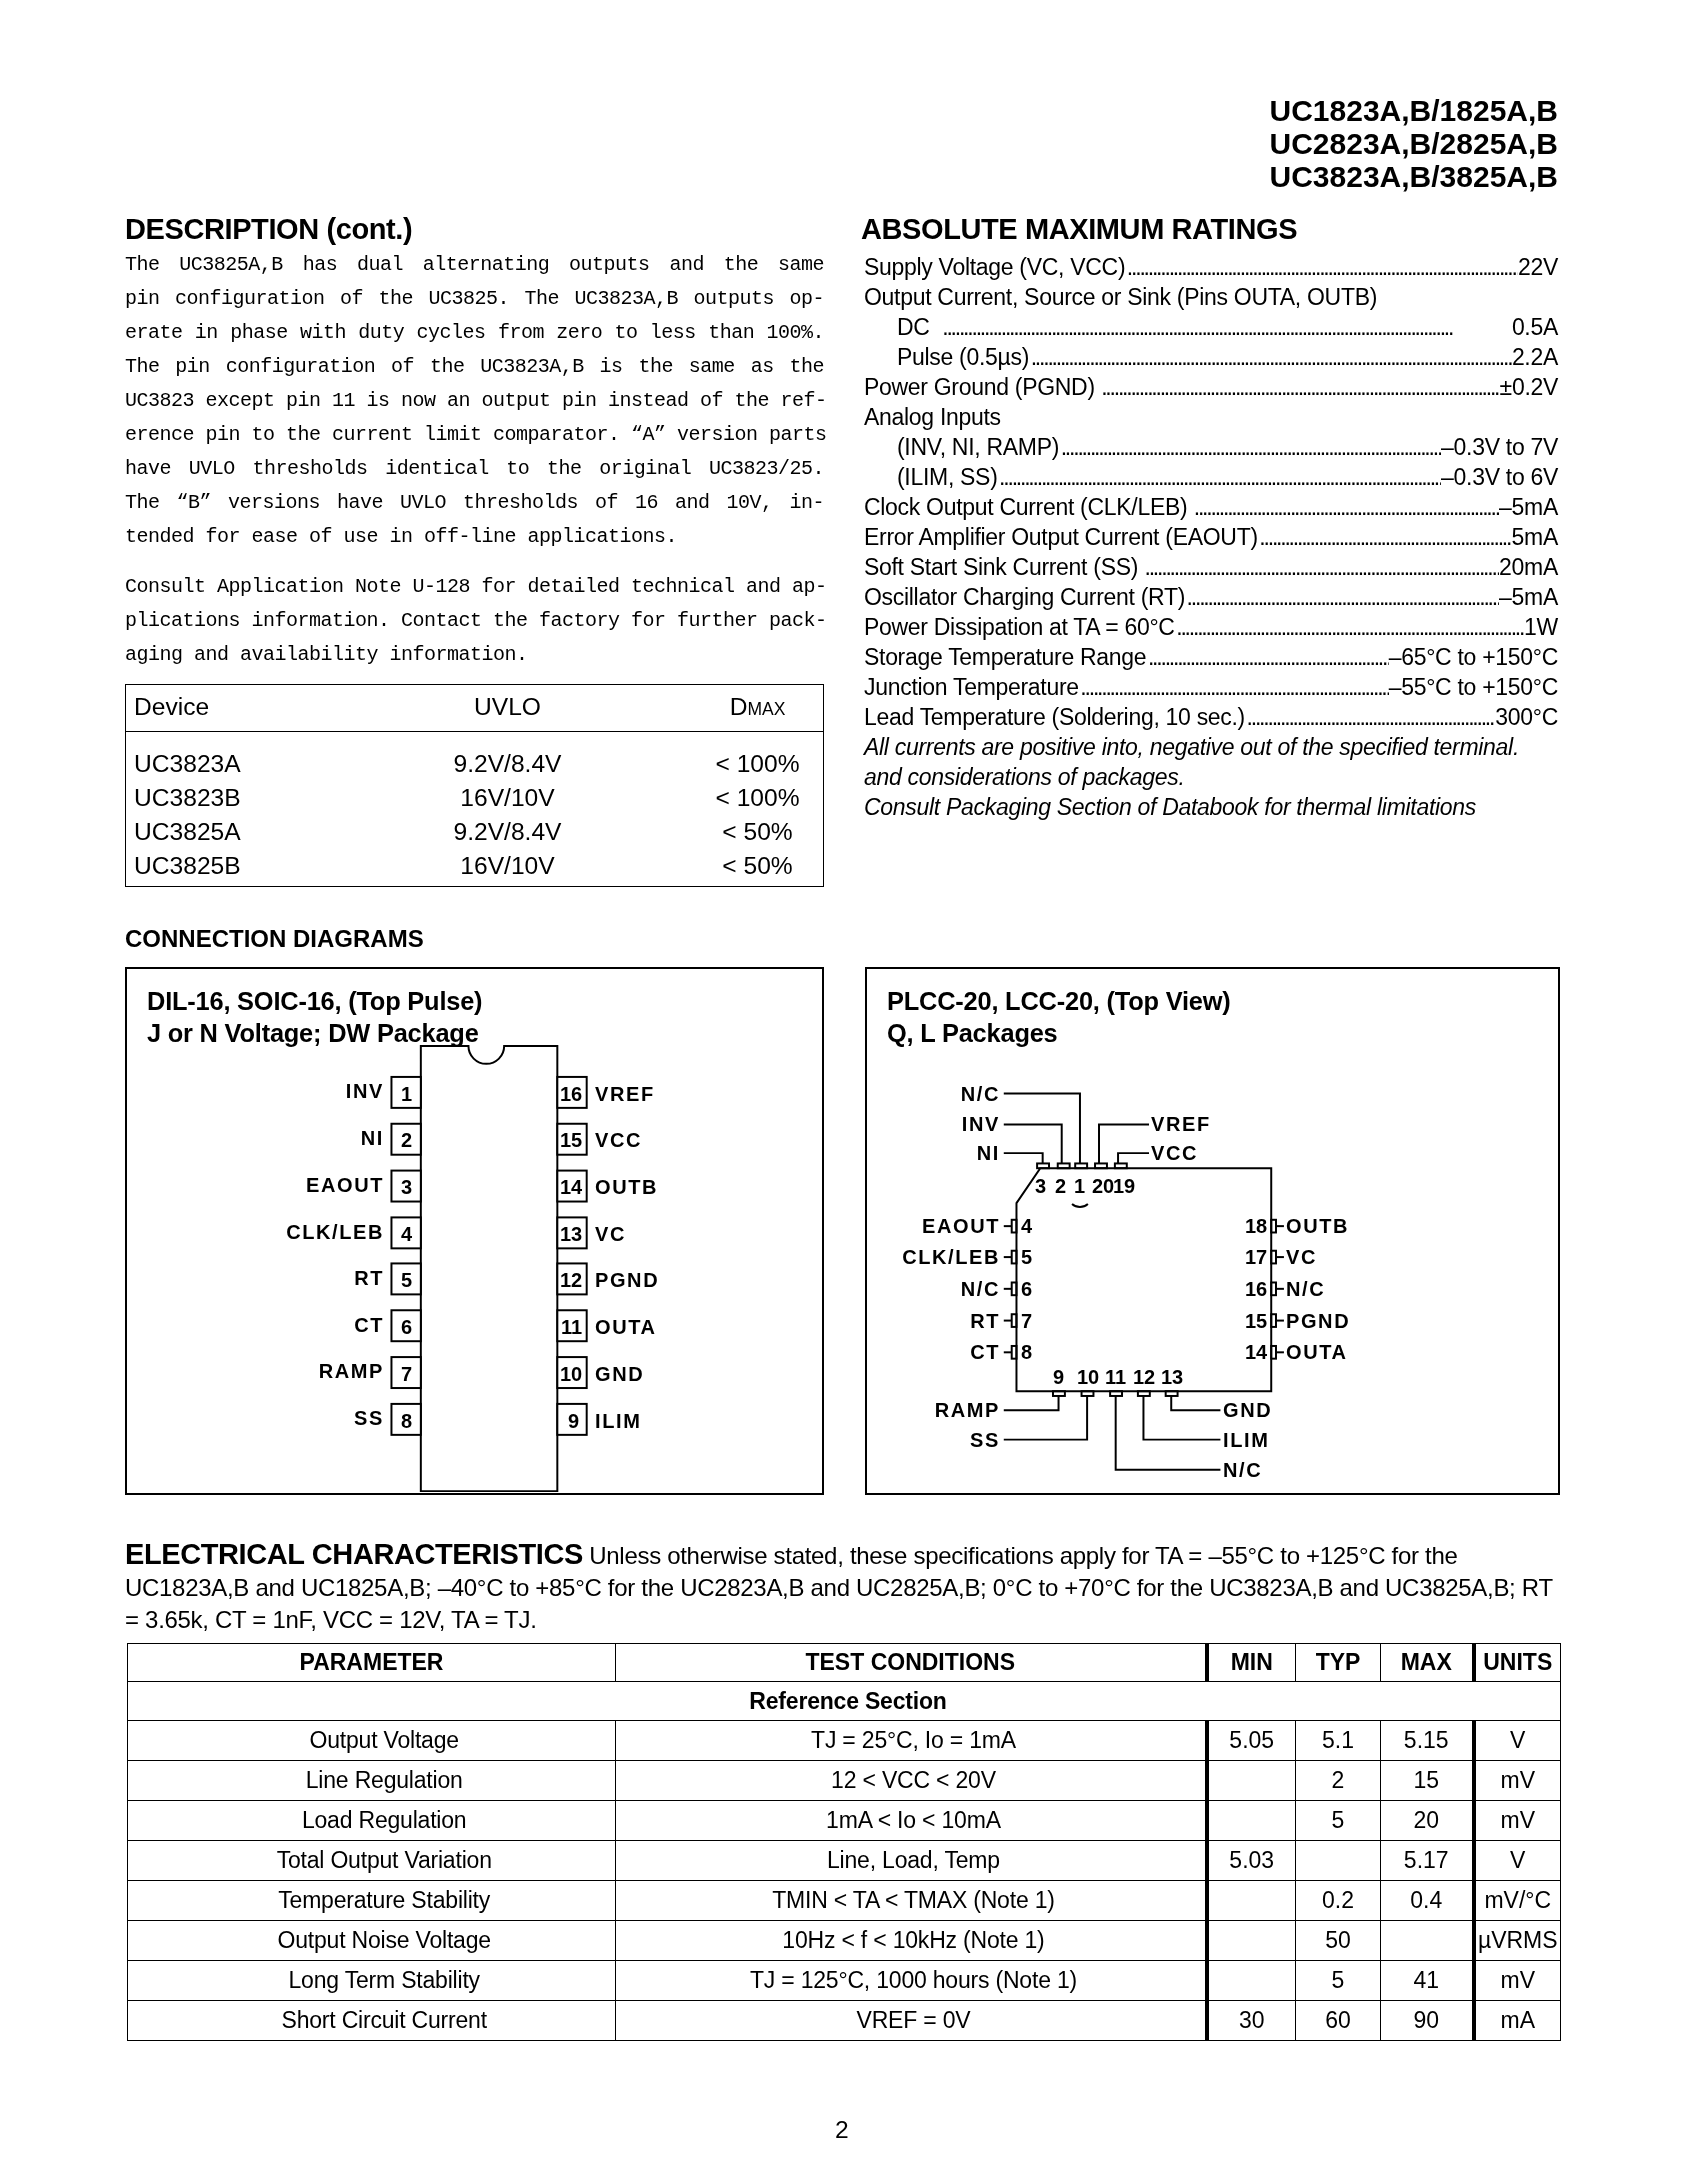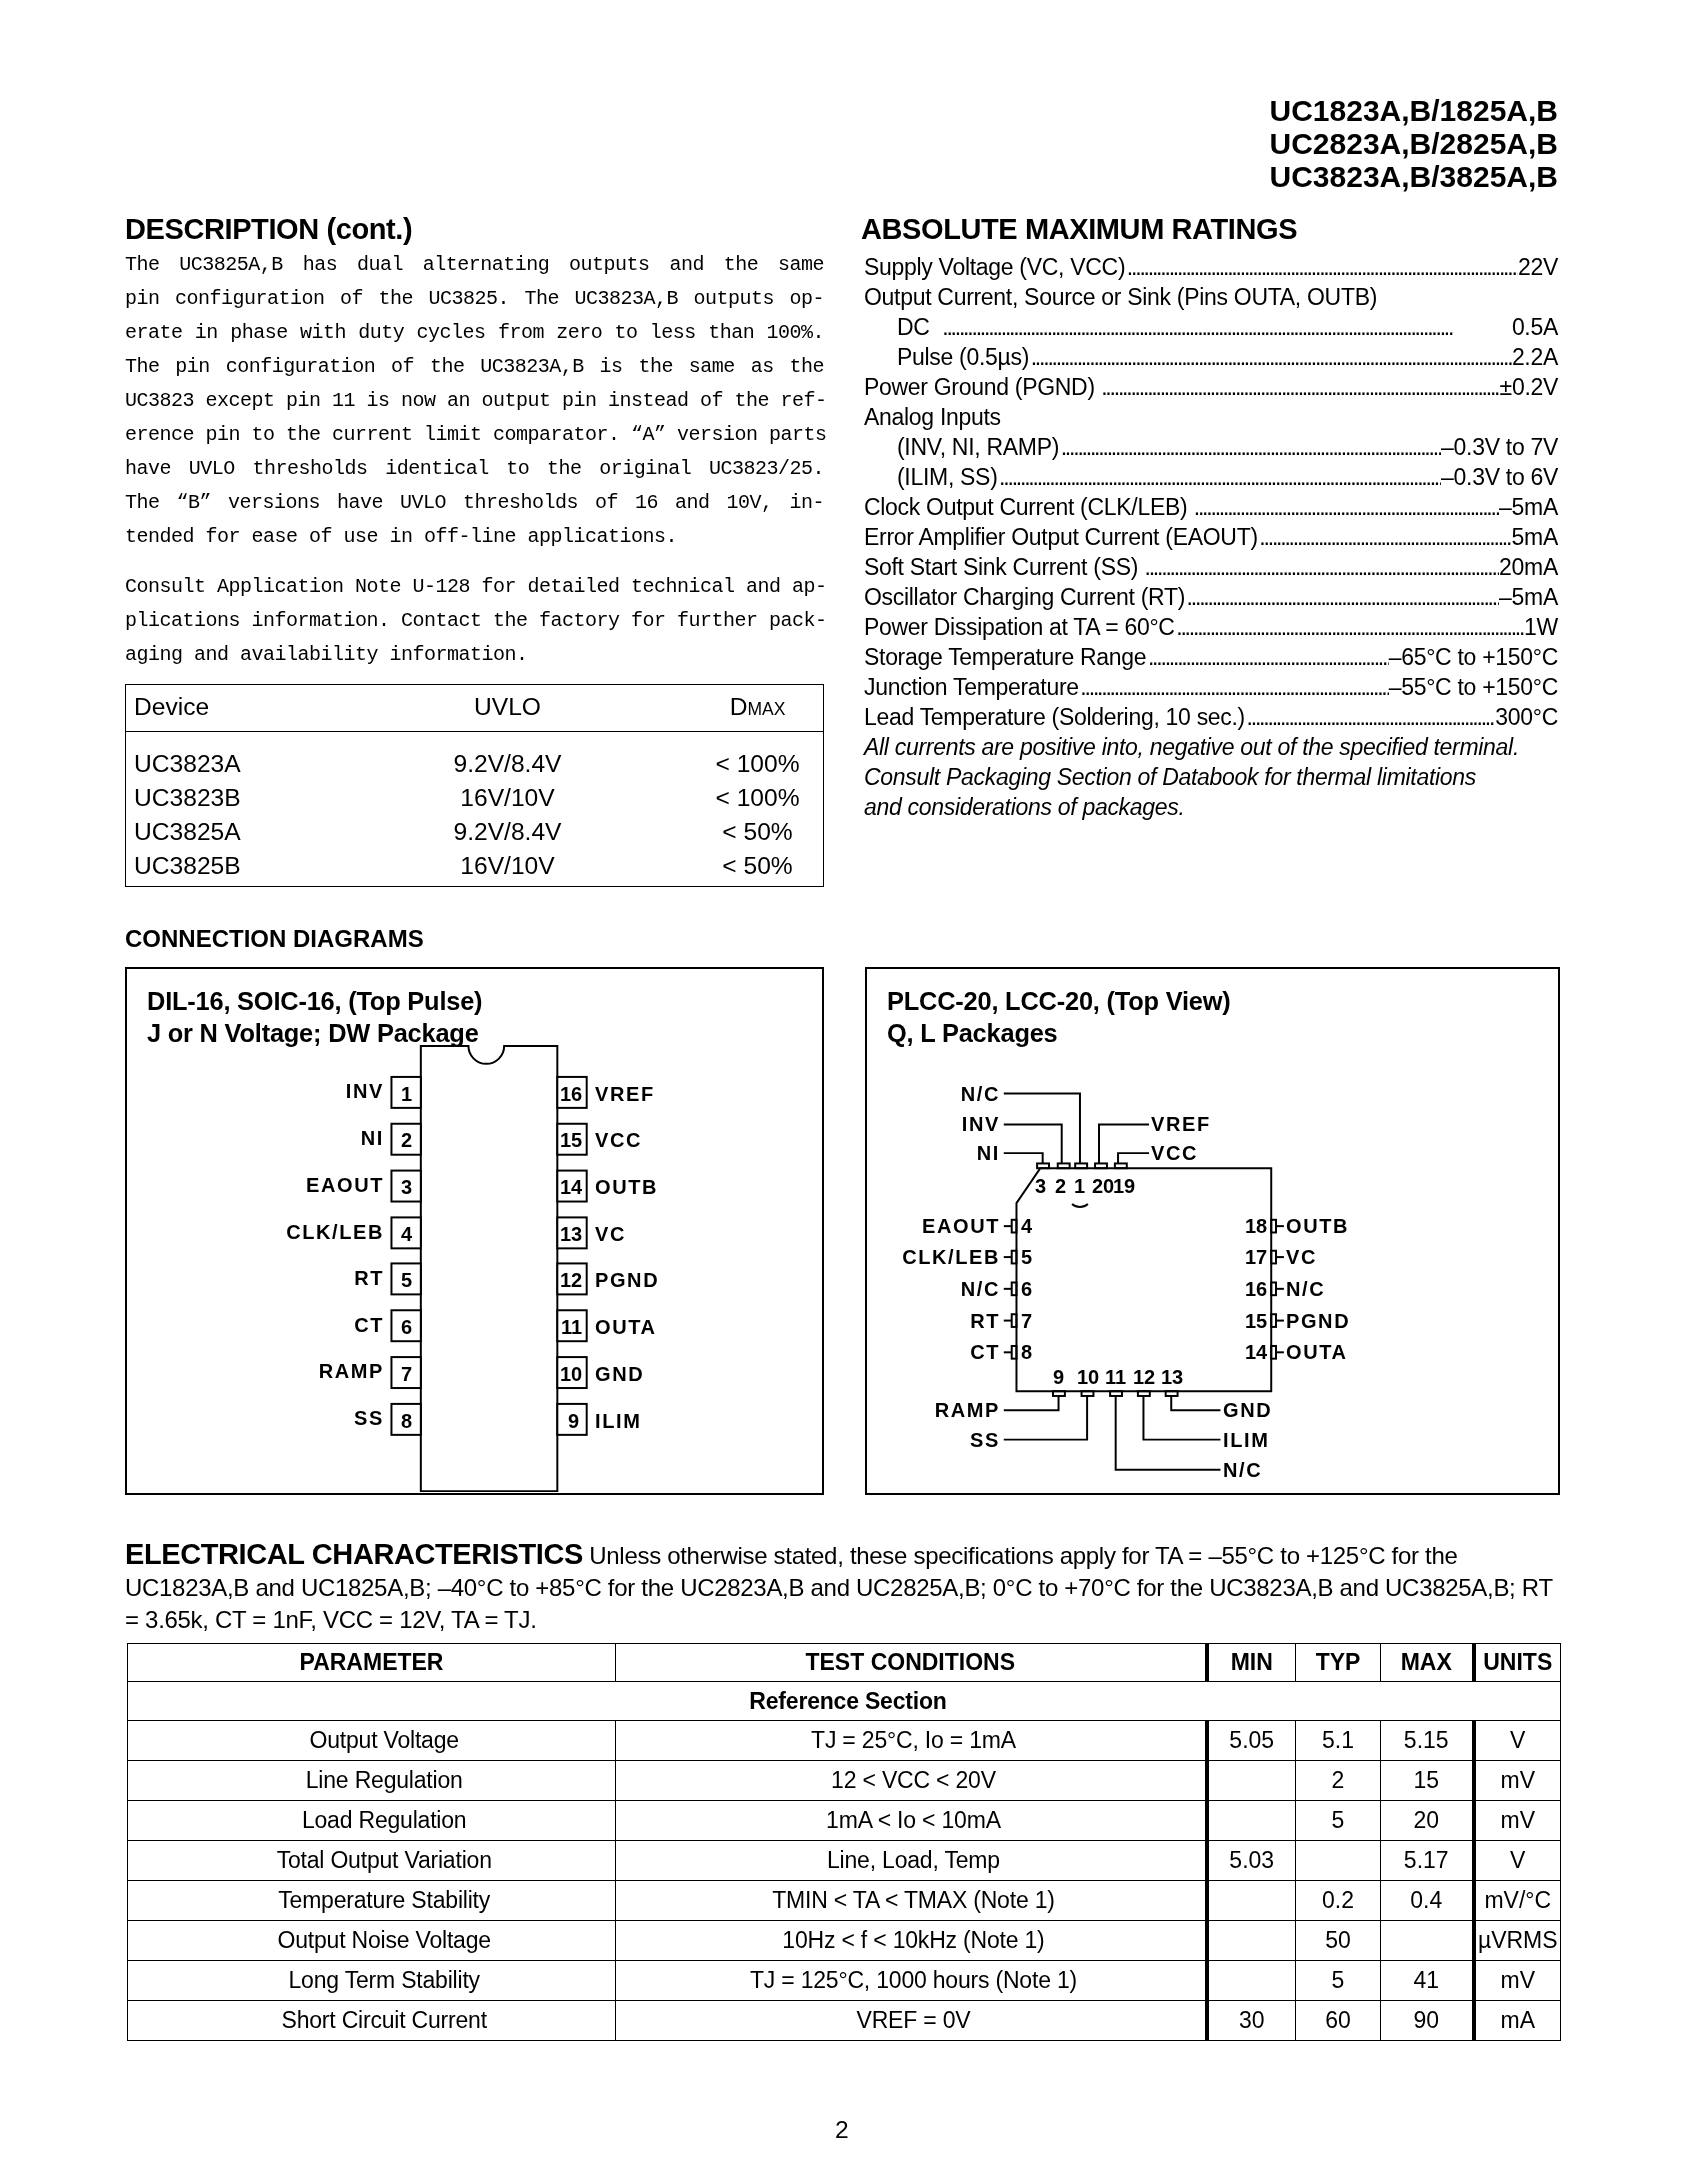--- a/index.html
+++ b/index.html
@@ -178,22 +178,22 @@
       <span class="lbl">Junction Temperature</span>
       <span class="dots"></span>
       <span class="val">–55°C to +150°C</span>
     </div>
   <div class="amr-row">
       <span class="lbl">Lead Temperature (Soldering, 10 sec.)</span>
       <span class="dots"></span>
       <span class="val">300°C</span>
     </div>
   <div class="amr-note">All currents are positive into, negative out of the specified terminal.</div>
+  <div class="amr-note">and considerations of packages.</div>
   <div class="amr-note">Consult Packaging Section of Databook for thermal limitations</div>
-  <div class="amr-note">and considerations of packages.</div>
 </div>
 
 <div class="abs sec-h-sm" style="left:125px; top:925px;">CONNECTION DIAGRAMS</div>
 
 <div class="abs diag-box" style="left:125px; width:699px;">
   <div class="abs diag-title" style="left:20px; top:16px;">DIL-16, SOIC-16, (Top Pulse)</div>
   <div class="abs diag-title" style="left:20px; top:48px;">J or N Voltage; DW Package</div>
 
   <svg class="abs" style="left:0; top:0;" width="694" height="523" viewBox="0 0 874 659">
 

